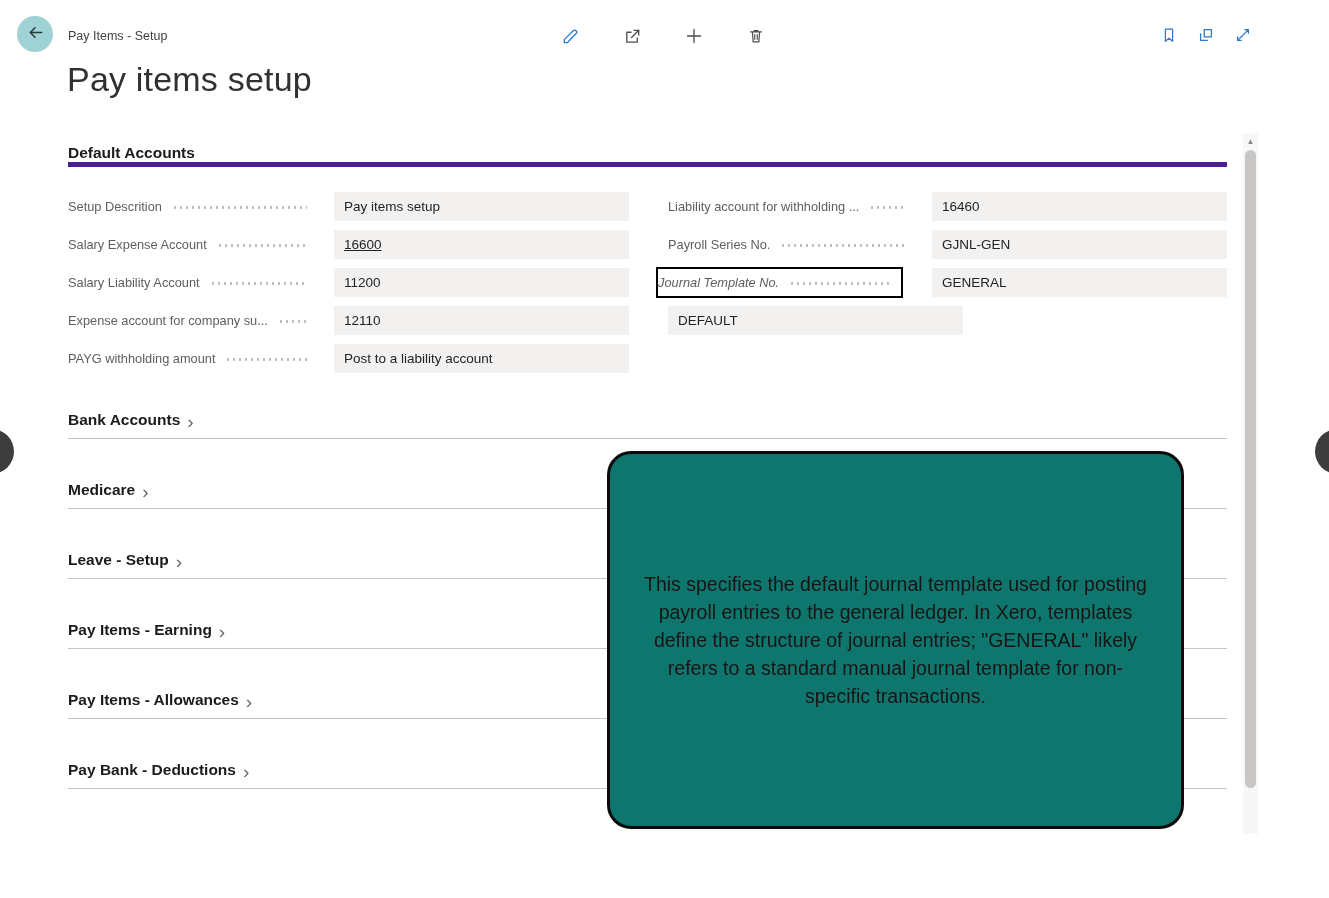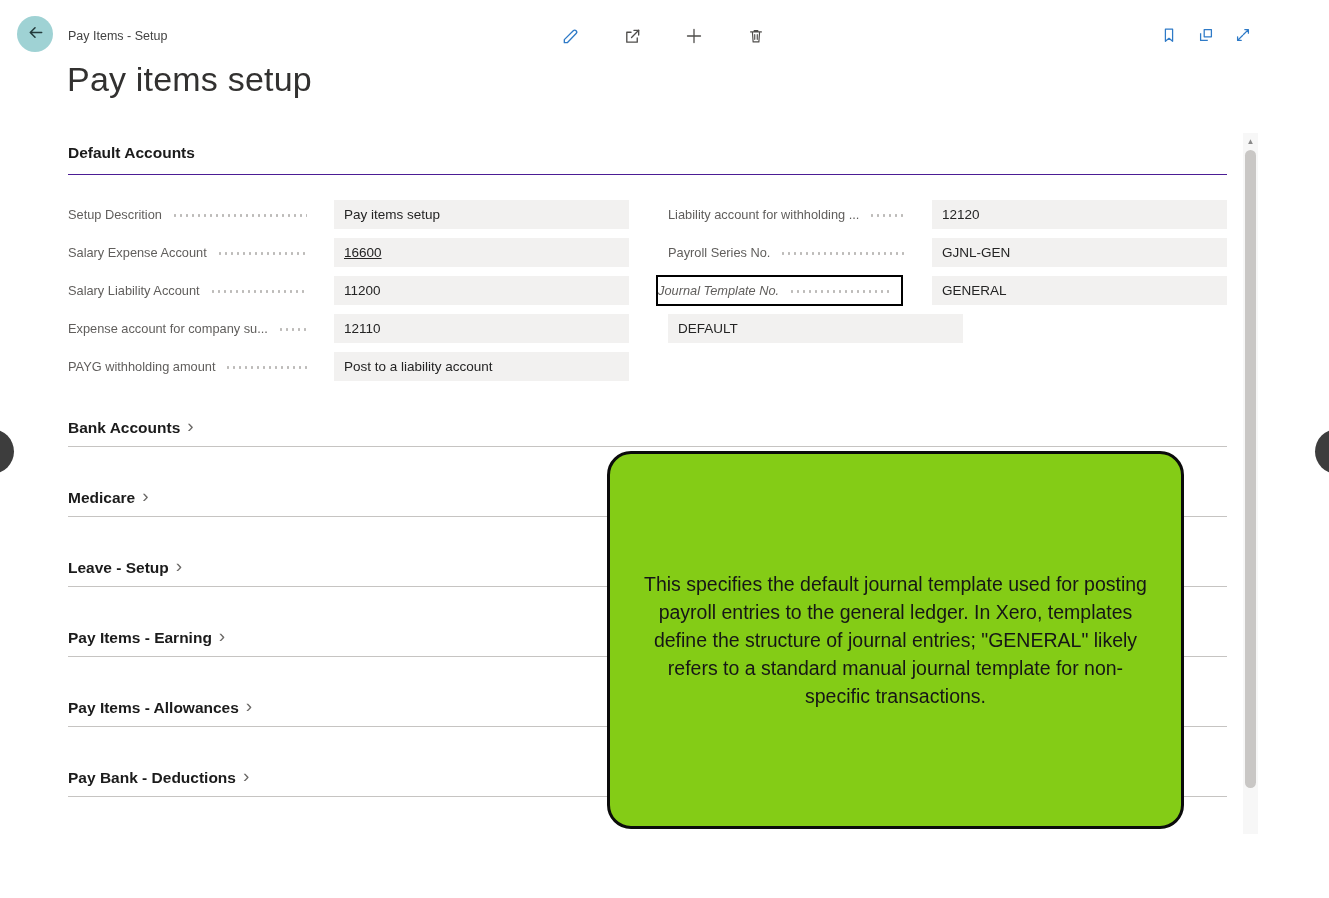--- a/index.html
+++ b/index.html
@@ -15,42 +15,42 @@
   .tb-right { position:absolute; left:1157px; top:23px; display:flex; gap:13px; }
   .icon-btn { width:24px; height:24px; border:none; background:transparent; display:flex;
               align-items:center; justify-content:center; cursor:pointer; padding:0; }
   .ic-blue { color:#2e7ac7; } .ic-gray { color:#4f4d4b; }
   .icon-btn svg { display:block; }
 
   .page-title { position:absolute; left:67px; top:60px; font-size:34px; font-weight:300; color:#323130; letter-spacing:.2px; }
 
   
   .content { position:absolute; left:68px; top:135px; width:1159px; }
-  .group-header { padding:9px 0 12px 0; border-bottom:1px solid #4c1d95; font-size:15.5px; font-weight:700;
+  .group-header { padding:9px 0 0 0; border-bottom:5px solid #4c1d95; font-size:15.5px; font-weight:700;
                   color:#1b1b1b; cursor:pointer; }
   .fields { display:grid; grid-template-columns:561px 559px; column-gap:39px; margin-top:20px; }
   .frow { display:flex; align-items:center; height:38px;gap:17px; }
   .labelarea { flex:1; display:flex; align-items:center; min-width:0; height:31px; }
   .labelarea.hl { border:2px solid #000; margin-left:-12px; margin-right:12px; padding-left:0;font-style:italic; }
   .flabel { font-size:12.8px; color:#605e5c; white-space:nowrap; }
   .dots { flex:1; min-width:10px; height:3px; margin:2px 10px 0 10px;
           background-image:radial-gradient(circle,#bdbbb9 1.1px,transparent 1.3px);
           background-size:6px 3px; background-repeat:repeat-x; background-position:left center; }
   .fvalue { width:295px; height:29px; background:#f2f1f0; font-size:13.5px; color:#242424;
             line-height:29px; padding:0 10px; cursor:text; flex:none; }
   .fvalue.link { text-decoration:underline; }
 
   .sections { margin-top:34px; }
-  .csection { display:flex; align-items:flex-start; gap:7px; padding-bottom:9px;
+  .csection { display:flex; align-items:flex-end; gap:7px; padding-bottom:9px;
               border-bottom:1px solid #c6c4c2; margin-bottom:42px; cursor:pointer; }
   .ctitle { font-size:15.5px; font-weight:700; color:#1b1b1b; }
   .chev { font-size:19px; color:#6b6967; line-height:14px; }
 
   
-  .tooltip { position:absolute; left:607px; top:451px; width:577px; height:378px; background:#84cc16;
+  .tooltip { position:absolute; left:607px; top:451px; width:577px; height:378px; background:#0f766e;
              border:3px solid #0b0b0b; border-radius:24px; z-index:20; display:flex; align-items:center;
              justify-content:center; padding:0 26px; }
   .tooltip p { font-size:19.5px; line-height:28px; color:#161616; text-align:center; }
 
   
   .edge { position:absolute; top:429px; width:45px; height:45px; border-radius:50%; background:#3d3d3d;
           color:#fff; border:none; font-size:20px; display:flex; align-items:center; justify-content:center;
           cursor:pointer; z-index:30; padding:0; }
   .edge.left { left:-31px; padding-left:22px; justify-content:flex-start; }
   .edge.right { right:-31px; padding-right:22px; justify-content:flex-end; }
@@ -181,21 +181,21 @@
           <div class="fvalue">Post to a liability account</div>
         </div>
       </div>
 
       <div class="col">
         <div class="frow">
           <div class="labelarea">
             <span class="flabel">Liability account for withholding ...</span>
             <span class="dots"></span>
           </div>
-          <div class="fvalue">12120</div>
+          <div class="fvalue">16460</div>
         </div>
         <div class="frow">
           <div class="labelarea">
             <span class="flabel">Payroll Series No.</span>
             <span class="dots"></span>
           </div>
           <div class="fvalue">GJNL-GEN</div>
         </div>
         <div class="frow">
           <div class="labelarea hl">

